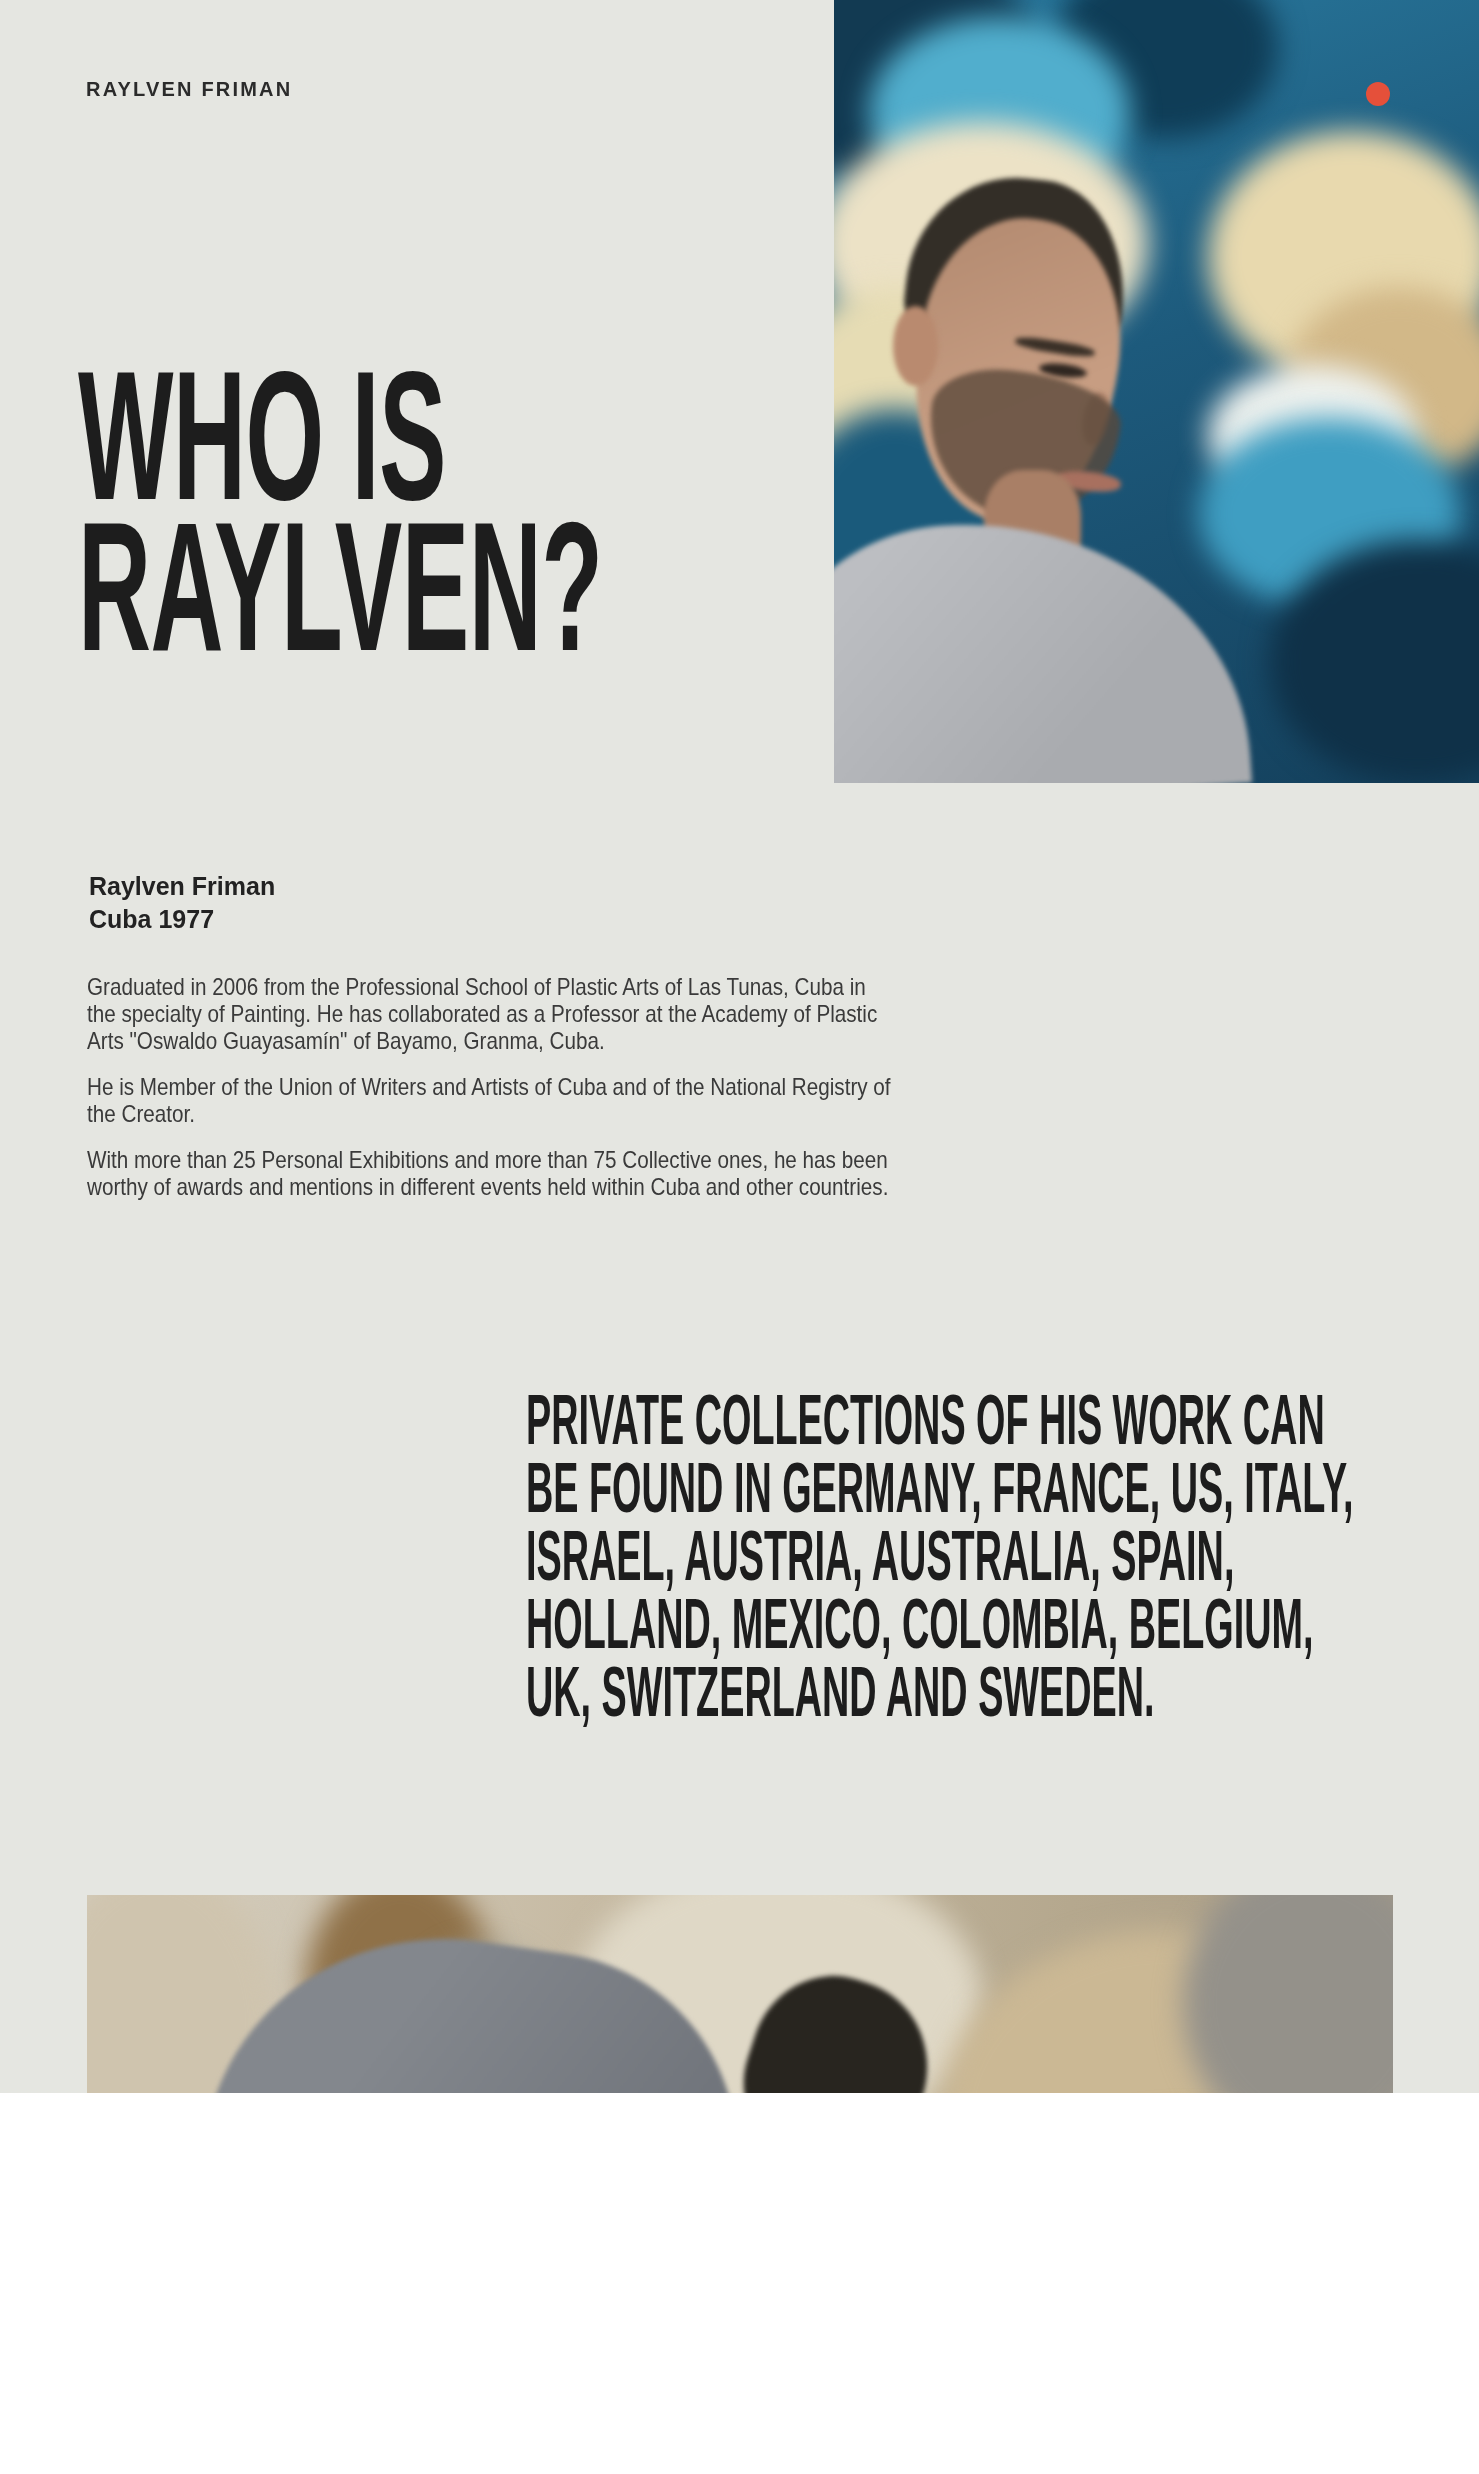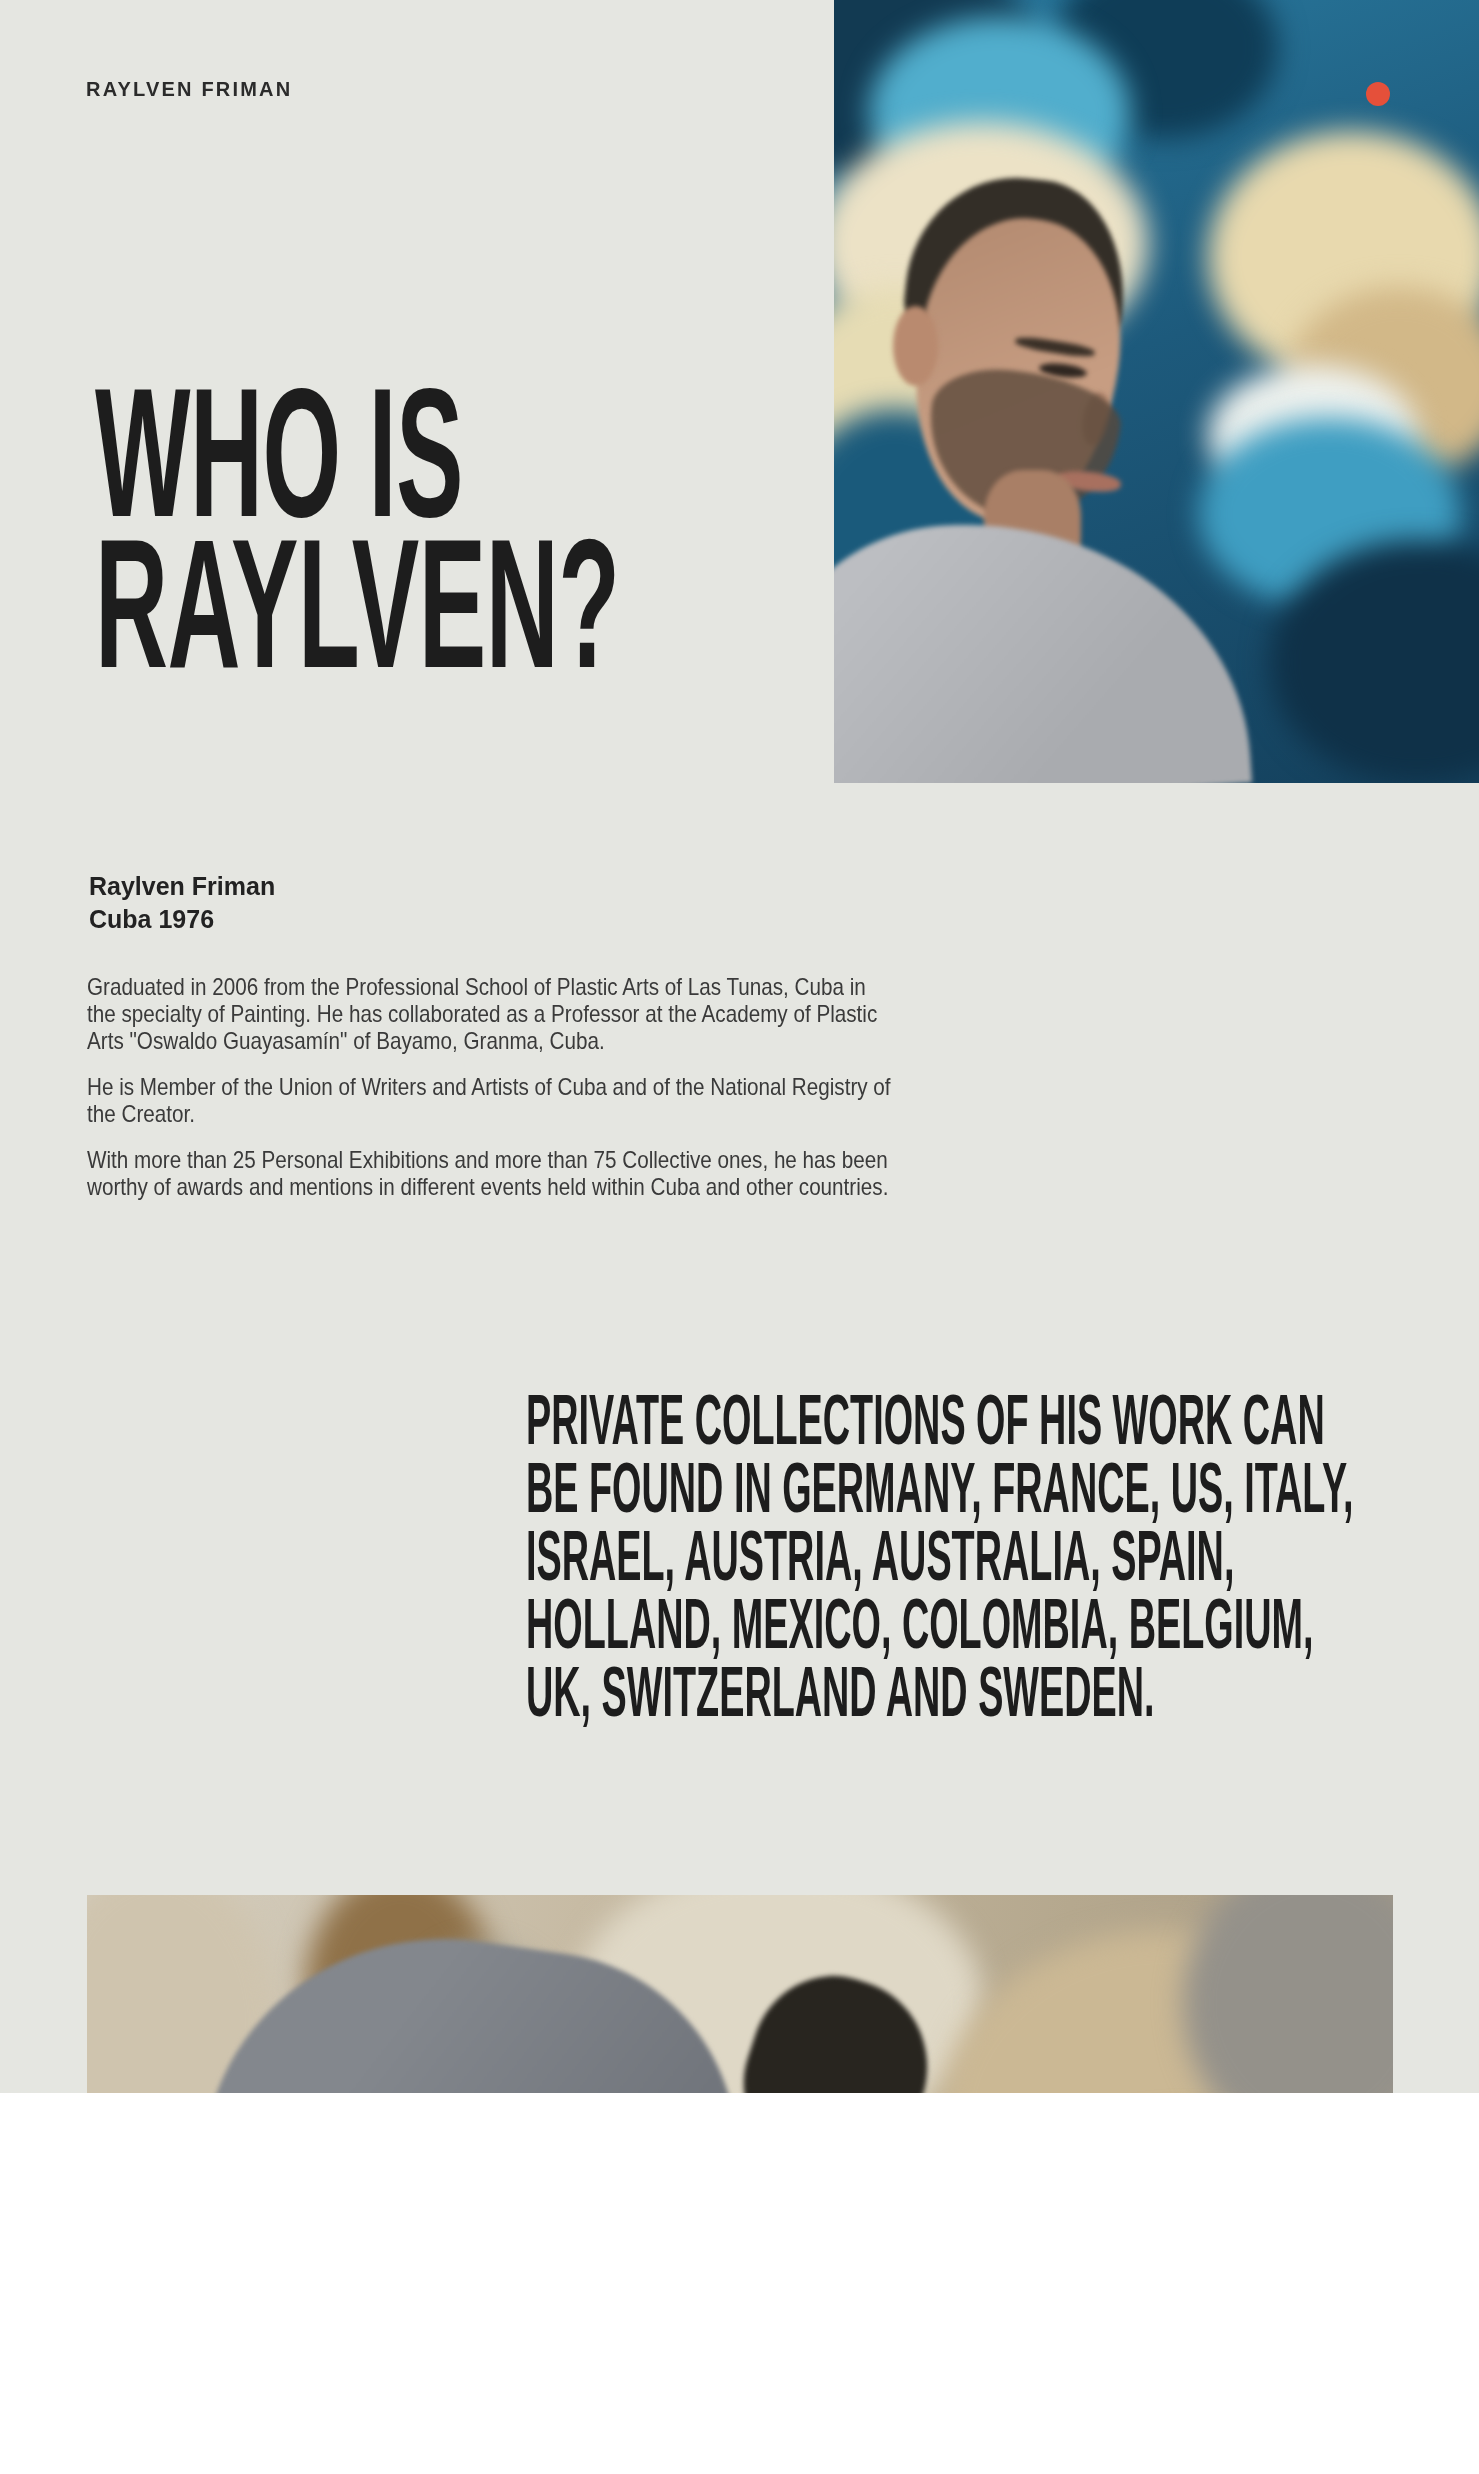--- a/index.html
+++ b/index.html
@@ -64,28 +64,28 @@
     <div class="soft" style="left:205px;top:364px;width:48px;height:13px;background:#2f2620;border-radius:50%;transform:rotate(7deg);"></div>
     <div class="soft" style="left:249px;top:392px;width:26px;height:54px;background:rgba(139,99,77,0.55);border-radius:50%;transform:rotate(10deg);"></div>
     <div class="soft" style="left:94px;top:372px;width:190px;height:146px;background:rgba(90,72,58,0.78);border-radius:40% 60% 50% 50% / 30% 30% 70% 70%;transform:rotate(6deg);"></div>
     <div class="soft" style="left:223px;top:472px;width:64px;height:19px;background:#a8705f;border-radius:45%;transform:rotate(6deg);"></div>
     <div class="soft" style="left:150px;top:470px;width:97px;height:113px;background:#a97f66;border-radius:40%;"></div>
     <div class="soft" style="left:-78px;top:522px;width:487px;height:278px;background:linear-gradient(135deg,#bcbec2 20%,#a9abaf 70%);border-radius:40% 60% 0 0 / 70% 90% 0 0;transform:rotate(-4deg);"></div>
 
     <div class="dot" style="left: 532px; top: 82px; width: 24px; height: 24px; background: rgb(229, 80, 58);"></div>
   </figure>
 
-  <h1 class="hero" style="margin:17px;">
+  <h1 class="hero" style="margin:0;">
     <div class="cond">WHO IS</div>
     <div class="cond">RAYLVEN?</div>
   </h1>
 
   <div class="profile-name">
     <div>Raylven Friman</div>
-    <div>Cuba 1976</div>
+    <div>Cuba 1977</div>
   </div>
 
   <section class="bio">
     <p>Graduated in 2006 from the Professional School of Plastic Arts of Las Tunas, Cuba in the specialty of Painting. He has collaborated as a Professor at the Academy of Plastic Arts "Oswaldo Guayasamín" of Bayamo, Granma, Cuba.</p>
     <p>He is Member of the Union of Writers and Artists of Cuba and of the National Registry of the Creator.</p>
     <p>With more than 25 Personal Exhibitions and more than 75 Collective ones, he has been worthy of awards and mentions in different events held within Cuba and other countries.</p>
   </section>
 
   <section class="collections">
     <div class="cond">PRIVATE COLLECTIONS OF HIS WORK CAN</div>

